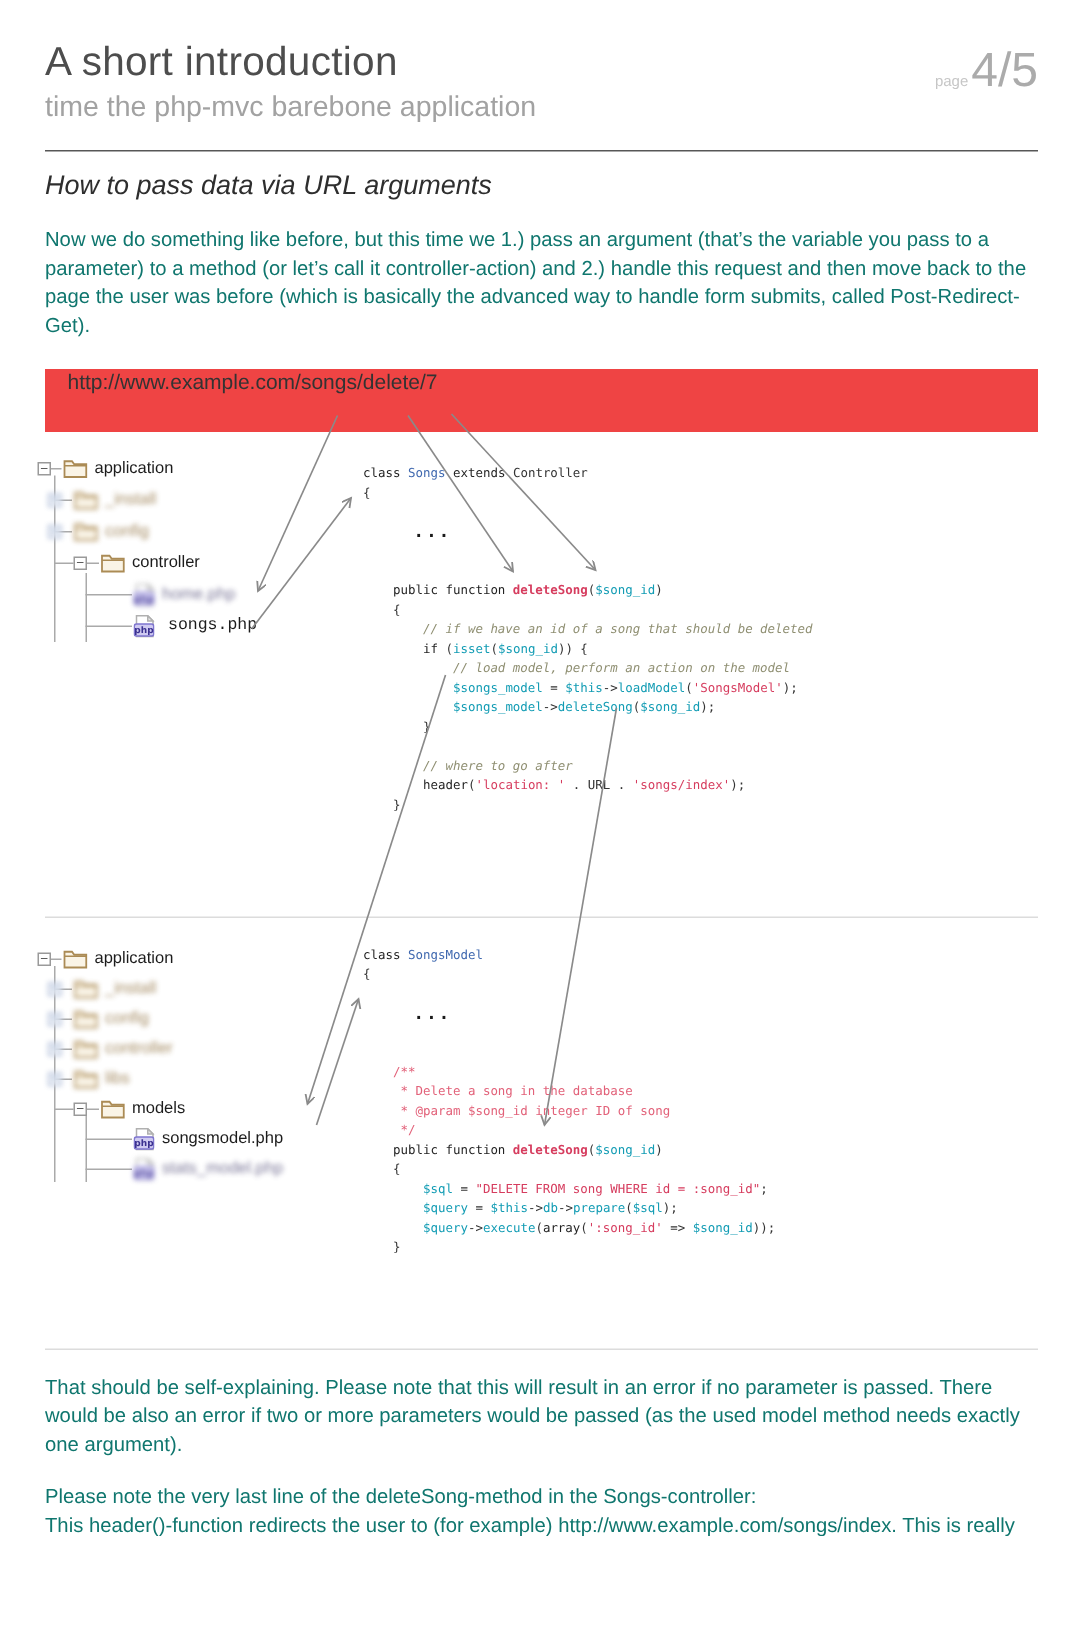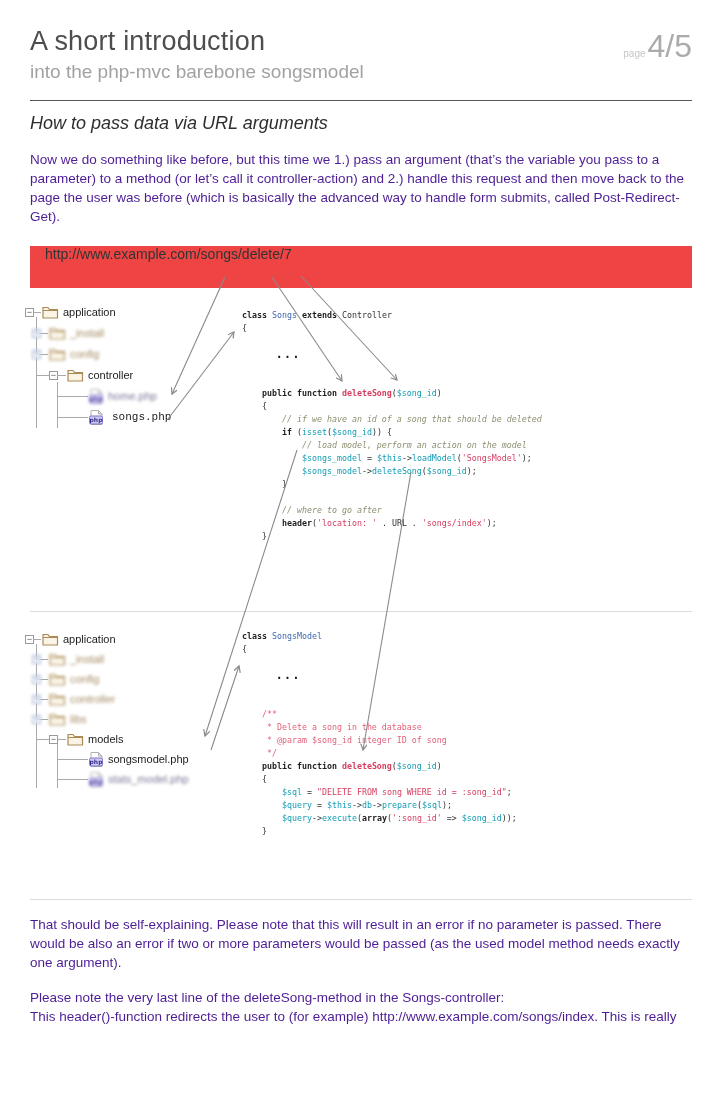--- a/index.html
+++ b/index.html
@@ -11,21 +11,21 @@
   
   #title{left:30px;top:26px;font-size:27px;color:#4d4d4d;letter-spacing:.2px;}
   #subtitle{left:30px;top:61px;font-size:19px;color:#a2a2a2;}
   #pageind{right:30px;top:28px;display:flex;align-items:baseline;}
   #pageind .pl{font-size:10px;color:#c6c6c6;margin-right:2px;}
   #pageind .pn{font-size:32px;color:#ababab;}
   .rule-dark{left:30px;width:662px;height:1px;background:#575757;}
   .rule-light{left:30px;width:662px;height:1px;background:#dcdcdc;}
 
   #heading{left:30px;top:113px;font-size:18px;color:#2e2e2e;font-style:italic;}
-  .para{left:30px;width:668px;font-size:13.5px;line-height:19px;color:#4c1d95;}
+  .para{left:30px;width:668px;font-size:13.5px;line-height:19px;color:#0f766e;}
 
   
   #urlbar{left:30px;top:246px;width:662px;height:42px;background:#ef4444;
           display:flex;}
   #urlbar span{margin-left:15px;font-size:14px;color:#333;}
 
   
   .tree{position:absolute;width:215px;}
   .trow{position:absolute;height:18px;display:flex;align-items:center;}
   .tlabel{font-size:11px;color:#1c1c1c;white-space:nowrap;}
@@ -37,39 +37,39 @@
   .picon{position:absolute;width:14px;height:15px;}
   .blur{filter:blur(1.8px);opacity:.9;}
   .blur-folder-label{color:#9b7f52 !important;}
   .blur-file-label{color:#6e6a8e !important;}
   .blur-exp{border-color:#8fa3c9 !important;color:#5b7db3 !important;}
 
   
   .code{position:absolute;font-family:"DejaVu Sans Mono","Liberation Mono",monospace;
         font-size:8.3px;line-height:13px;white-space:pre;color:#333;}
   .codeline{height:13px;}
-  .tok-k{font-weight:bold;color:#1f1f1f;margin-top:28px;}
+  .tok-k{font-weight:normal;color:#1f1f1f;margin-top:28px;}
   .tok-cn{color:#3f68af;margin-top:29px;}
   .tok-fn{color:#d63c5e;font-weight:bold;}
   .tok-v{color:#129cb4;}
   .tok-s{color:#d63c5e;}
   .tok-c{color:#8f8f72;font-style:italic;}
   .tok-d{color:#e26179;}
   .tok-p{color:#333;}
   .tok-dots{font-weight:bold;font-size:11.5px;color:#1a1a1a;letter-spacing:1.5px;}
 
   #arrows{left:0;top:0;pointer-events:none;z-index:5;}
 </style>
 </head>
 <body>
 
 <div id="page">
 
   <div class="abs" id="title">A short introduction</div>
-  <div class="abs" id="subtitle">into the php-mvc barebone songsmodel</div>
+  <div class="abs" id="subtitle">time the php-mvc barebone application</div>
   <div class="abs" id="pageind">
     <span class="pl">page</span>
     <span class="pn">4/5</span>
   </div>
   <div class="abs rule-dark" style="top:100px"></div>
 
   <div class="abs" id="heading">How to pass data via URL arguments</div>
   <div class="abs para" style="top:150px">Now we do something like before, but this time we 1.) pass an argument (that’s the variable you pass to a parameter) to a method (or let’s call it controller-action) and 2.) handle this request and then move back to the page the user was before (which is basically the advanced way to handle form submits, called Post-Redirect-Get).</div>
 
   <div class="abs" id="urlbar">

